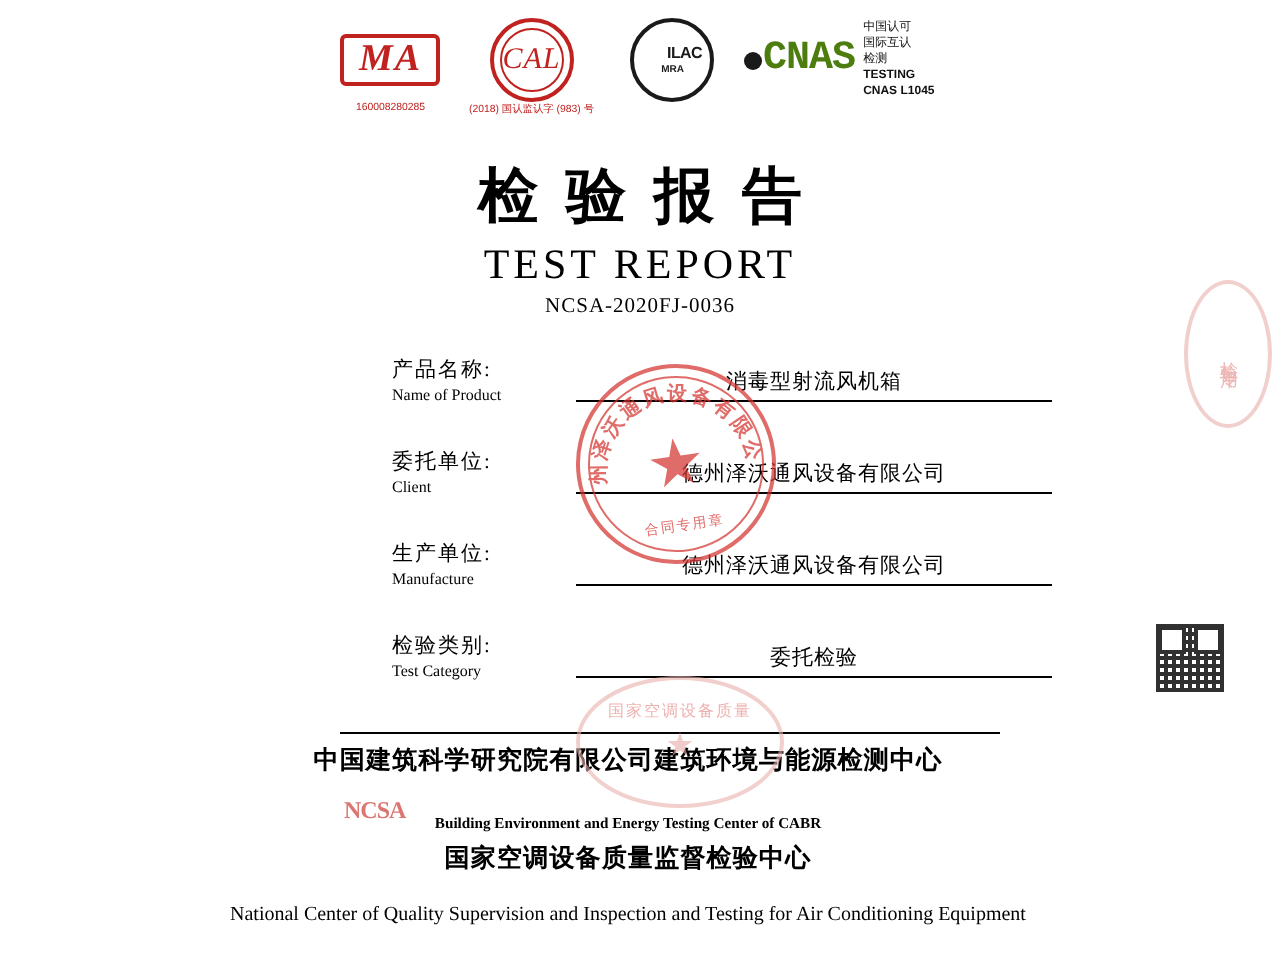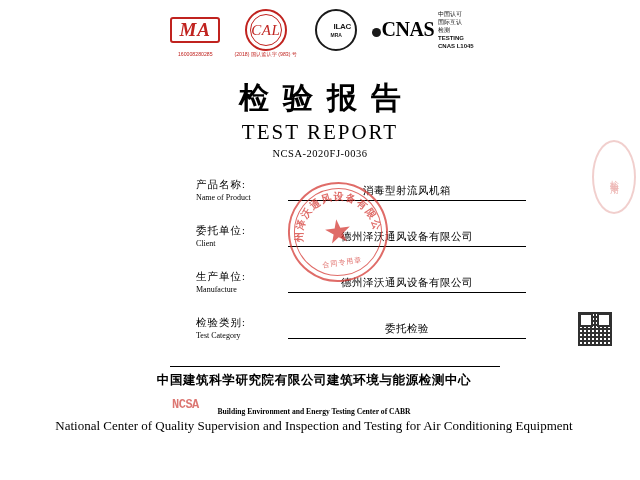--- a/index.html
+++ b/index.html
@@ -102,24 +102,24 @@
     align-items: center;
     justify-content: center;
     color: #1a1a1a;
     font-family: "Liberation Sans", sans-serif;
     position: relative;
   }
   .ilac-seal .l1 { font-size: 8px; font-weight: bold; letter-spacing: -0.3px; padding-left: 12px; }
   .ilac-seal .l2 { font-size: 5px; font-weight: bold; margin-top: 1px; }
 
   .cnas-word {
-    font-family: Liberation Serif, serif;
+    font-family: Liberation Mono, monospace;
     font-size: 20px;
     font-weight: bold;
-    color: #000000;
+    color: #4d7c0f;
     letter-spacing: -0.5px;
   }
   .cnas-word .dot {
     display: inline-block;
     width: 9px; height: 9px;
     border-radius: 50%;
     background: #1a1a1a;
     margin-right: 1px;
     vertical-align: -1px;
   }
@@ -250,23 +250,23 @@
   .f-cn2 {
     font-family: "Liberation Serif", serif;
     font-size: 12.5px;
     font-weight: bold;
     color: #000;
     letter-spacing: 0.6px;
     margin-top: 5px;
   }
   .f-en2 {
     font-family: "Liberation Serif", serif;
-    font-size: 13px;
-    color: #000;
-    margin-top: 2px;
+    font-size: 10px;
+    color: #000;
+    margin-top: 14px;
   }
 
   
   .stamp-round {
     position: absolute;
     left: 288px;
     top: 182px;
     width: 96px;
     height: 96px;
     border-radius: 50%;
@@ -365,21 +365,21 @@
     margin-left: -6.5px;
     background: #e8a9a6;
     clip-path: polygon(50% 0%, 61% 35%, 98% 35%, 68% 57%, 79% 91%, 50% 70%, 21% 91%, 32% 57%, 2% 35%, 39% 35%);
   }
 
   .ncsa-mark {
     position: absolute;
     left: 172px;
     top: 398px;
     color: #d4554f;
-    font-family: Liberation Mono, monospace;
+    font-family: Liberation Serif, serif;
     font-size: 12px;
     font-weight: bold;
     opacity: 0.8;
     letter-spacing: -0.5px;
   }
 
   .qr {
     position: absolute;
     right: 28px;
     bottom: 22px;
@@ -507,21 +507,26 @@
     <div class="stamp-star"></div>
     <div class="stamp-bottom-text">合同专用章</div>
   </div>
 
   <div class="watermark-oval">检验专用</div>
 
   <div class="footer-rule"></div>
   <div class="footer">
     <div class="f-cn1">中国建筑科学研究院有限公司建筑环境与能源检测中心</div>
     <div class="f-en1">Building Environment and Energy Testing Center of CABR</div>
+    <div class="f-cn2">国家空调设备质量监督检验中心</div>
     <div class="f-en2">National Center of Quality Supervision and Inspection and Testing for Air Conditioning Equipment</div>
   </div>
 
+  <div class="seal-footer">
+    <div class="sf-text">国家空调设备质量</div>
+    <div class="sf-star"></div>
+  </div>
 
   <div class="ncsa-mark">NCSA</div>
 
   <div class="qr"></div>
 
 </div>
 
 </body></html>

